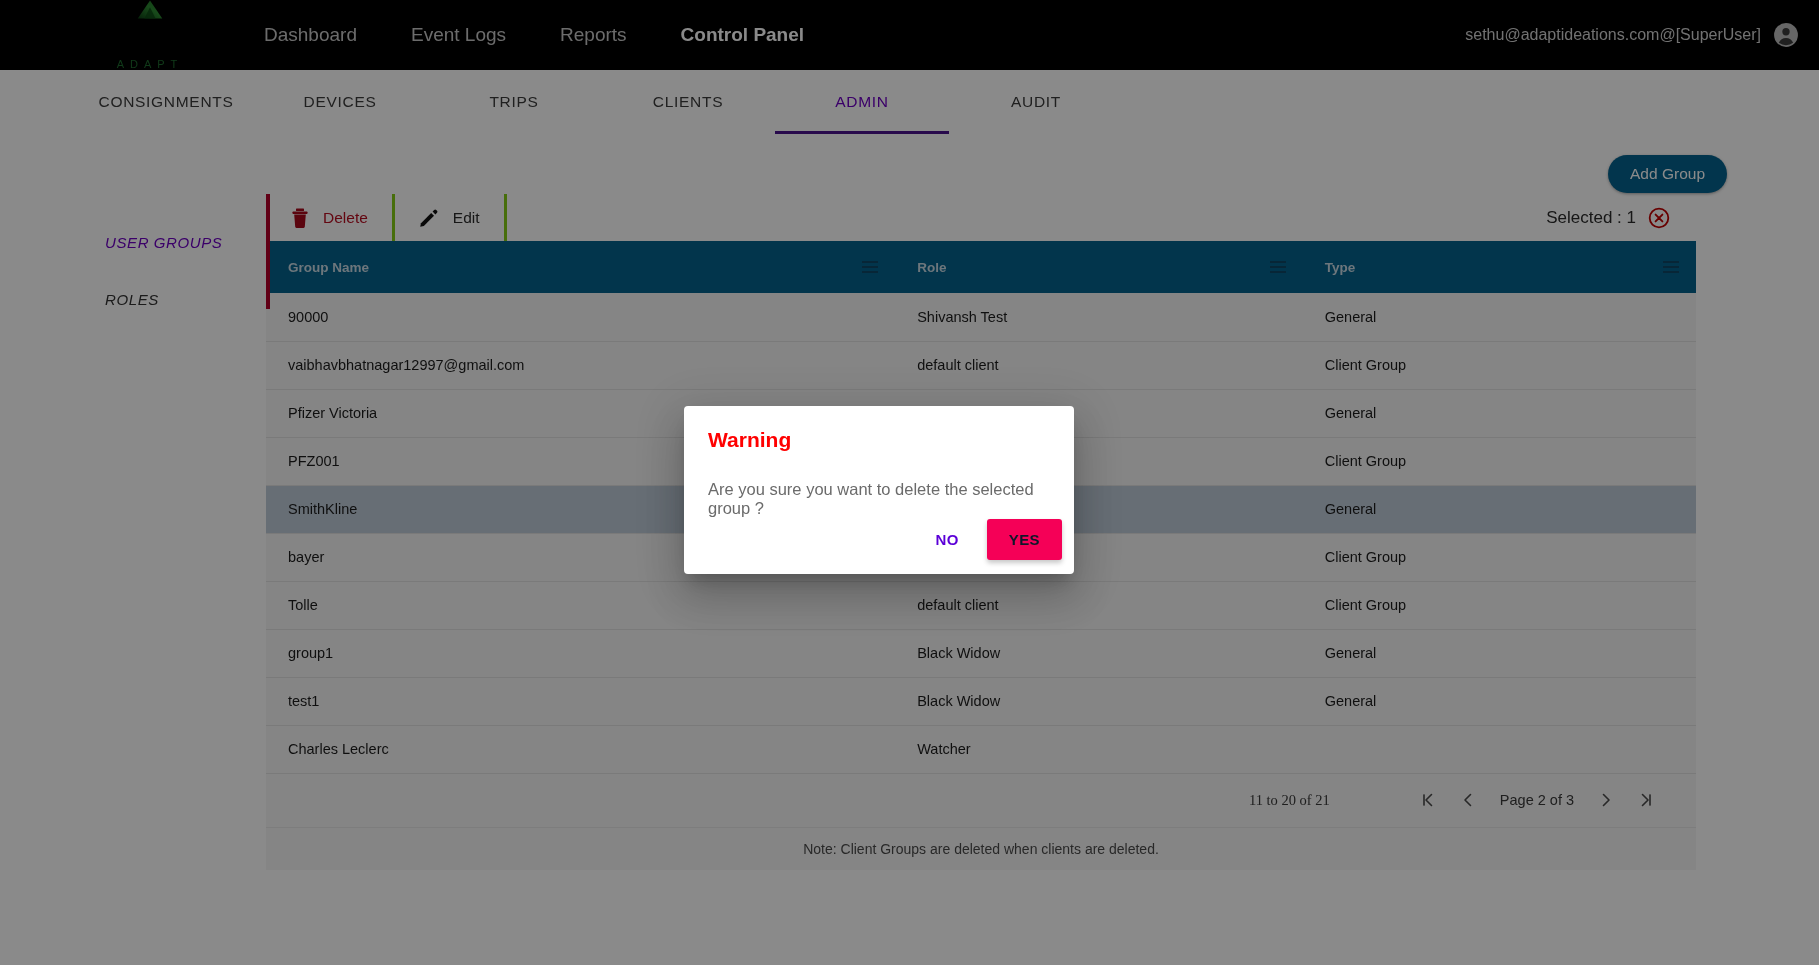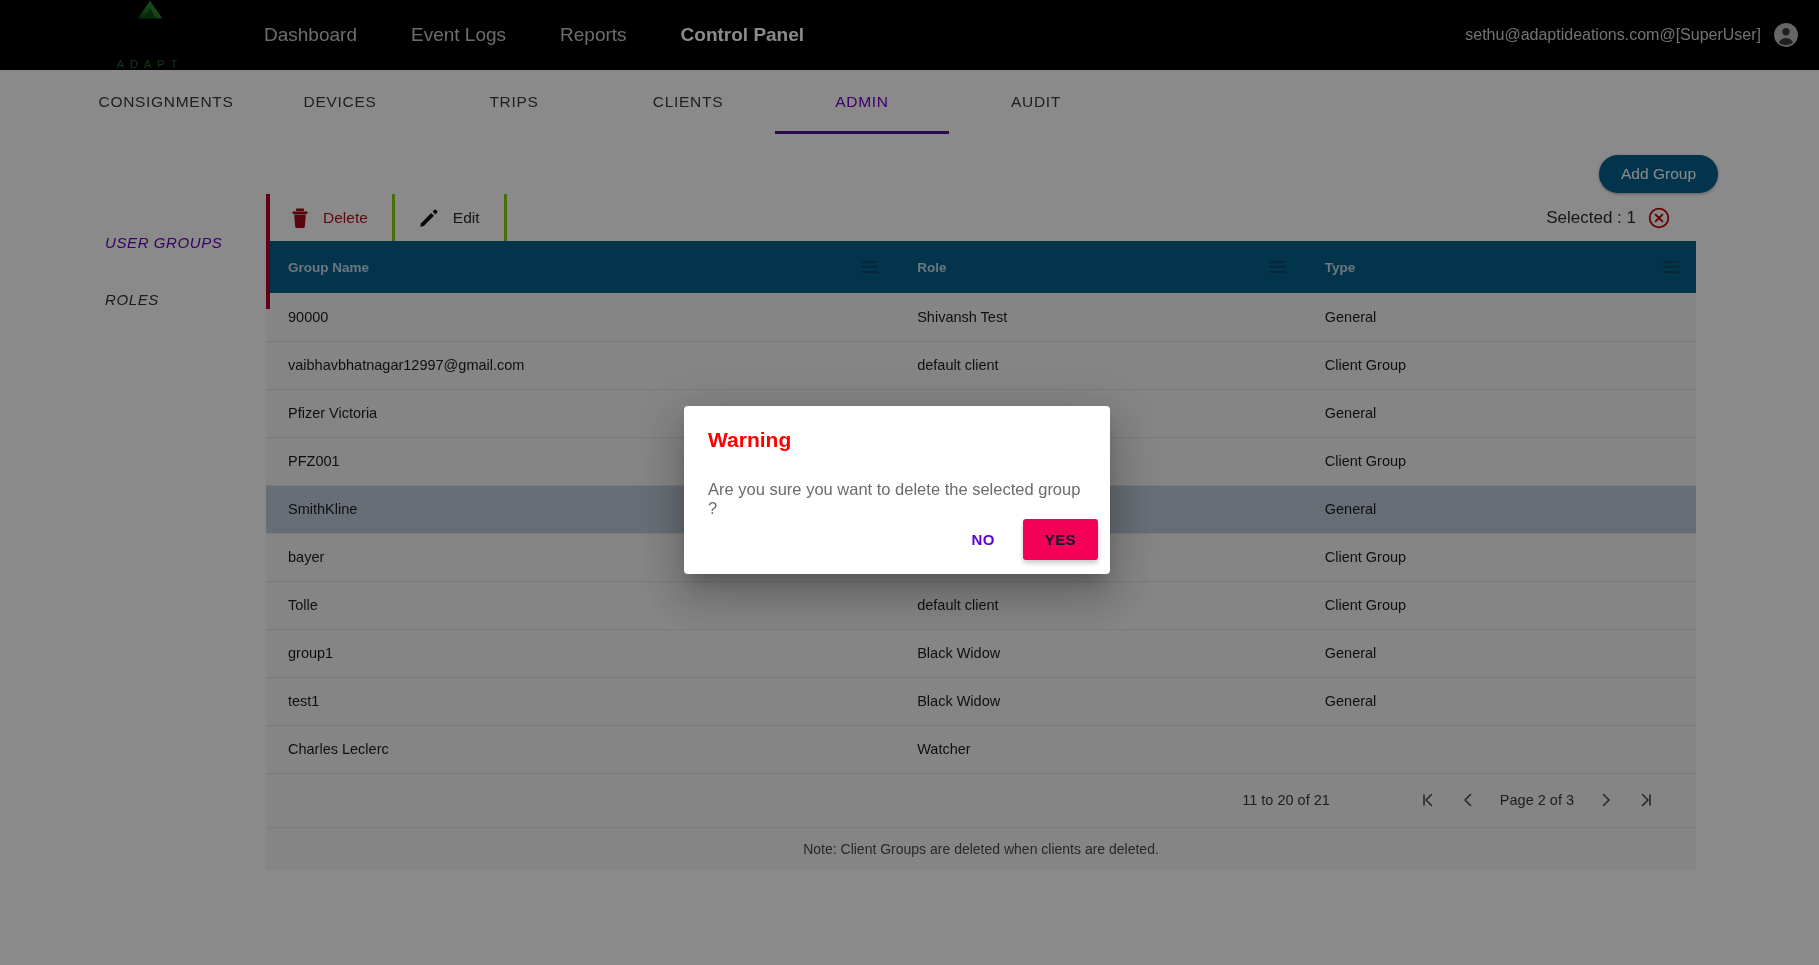--- a/index.html
+++ b/index.html
@@ -64,21 +64,21 @@
   .tabbar .tab:first-child { margin-left: 79px; }
   .tabbar .tab.active { color: #6d00c2; }
   .tabbar .tab.active::after {
     content: ""; position: absolute; left: 0; right: 0; bottom: 0;
     height: 3px; background: #4a148c;
   }
 
   
   .content { position: absolute; left: 0; top: 134px; width: 1819px; height: 831px; background: #fff; }
 
-  .addgroup-row { position: absolute; right: 101px; top: 21px; }
+  .addgroup-row { position: absolute; right: 92px; top: 21px; }
   .btn-add {
     background: #04638f; color: #ffffff; border: none;
     border-radius: 20px; height: 38px; padding: 0 22px;
     font-size: 15.5px; cursor: pointer; font-family: "Liberation Sans", sans-serif;
     box-shadow: 0 1px 3px rgba(0,0,0,.35);
   }
 
   
   .sidenav { position: absolute; left: 105px; top: 88px; width: 160px; text-align: left; font-style: italic; }
   .sidenav .item {
@@ -126,34 +126,34 @@
   .red-strip {
     position: absolute; left: 266px; top: 60px; width: 4px; height: 115px;
     background: #b3002a; z-index: 3;
   }
 
   .pager {
     background: #f5f5f5; height: 54px; display: flex; align-items: center;
     justify-content: flex-end; gap: 0; padding-right: 30px;
     font-size: 14.5px; color: #3a3a3a; border-bottom: 1px solid #e8e8e8;
   }
-  .pager .range { margin-right: 78px; }
+  .pager .range { margin-right: 78px; font-family: Liberation Serif, serif; }
   .pager .pgbtn {
     width: 40px; height: 40px; display: flex; align-items: center; justify-content: center;
     cursor: pointer; color: #4a4a4a;
   }
   .pager .pagelabel { margin: 0 12px; }
   .note {
     background: #f5f5f5; height: 42px; display: flex; align-items: center;
     justify-content: center; font-size: 14px; color: #4b4b4b;
   }
 
   
   .dialog {
-    position: absolute; left: 684px; top: 406px; width: 426px; height: 168px;
+    position: absolute; left: 684px; top: 406px; width: 390px; height: 168px;
     background: #ffffff; border-radius: 4px;
     box-shadow: 0 11px 15px -7px rgba(0,0,0,.2), 0 24px 38px 3px rgba(0,0,0,.14), 0 9px 46px 8px rgba(0,0,0,.12);
     z-index: 60; padding: 22px 24px 0 24px;
   }
   .dialog-title { color: #ff0000; font-size: 21px; font-weight: bold; }
   .dialog-msg { color: #6b6b6b; font-size: 16.5px; margin-top: 28px; }
   .dialog-actions {
     position: absolute; right: 12px; bottom: 14px;
     display: flex; align-items: center; gap: 10px;
   }

